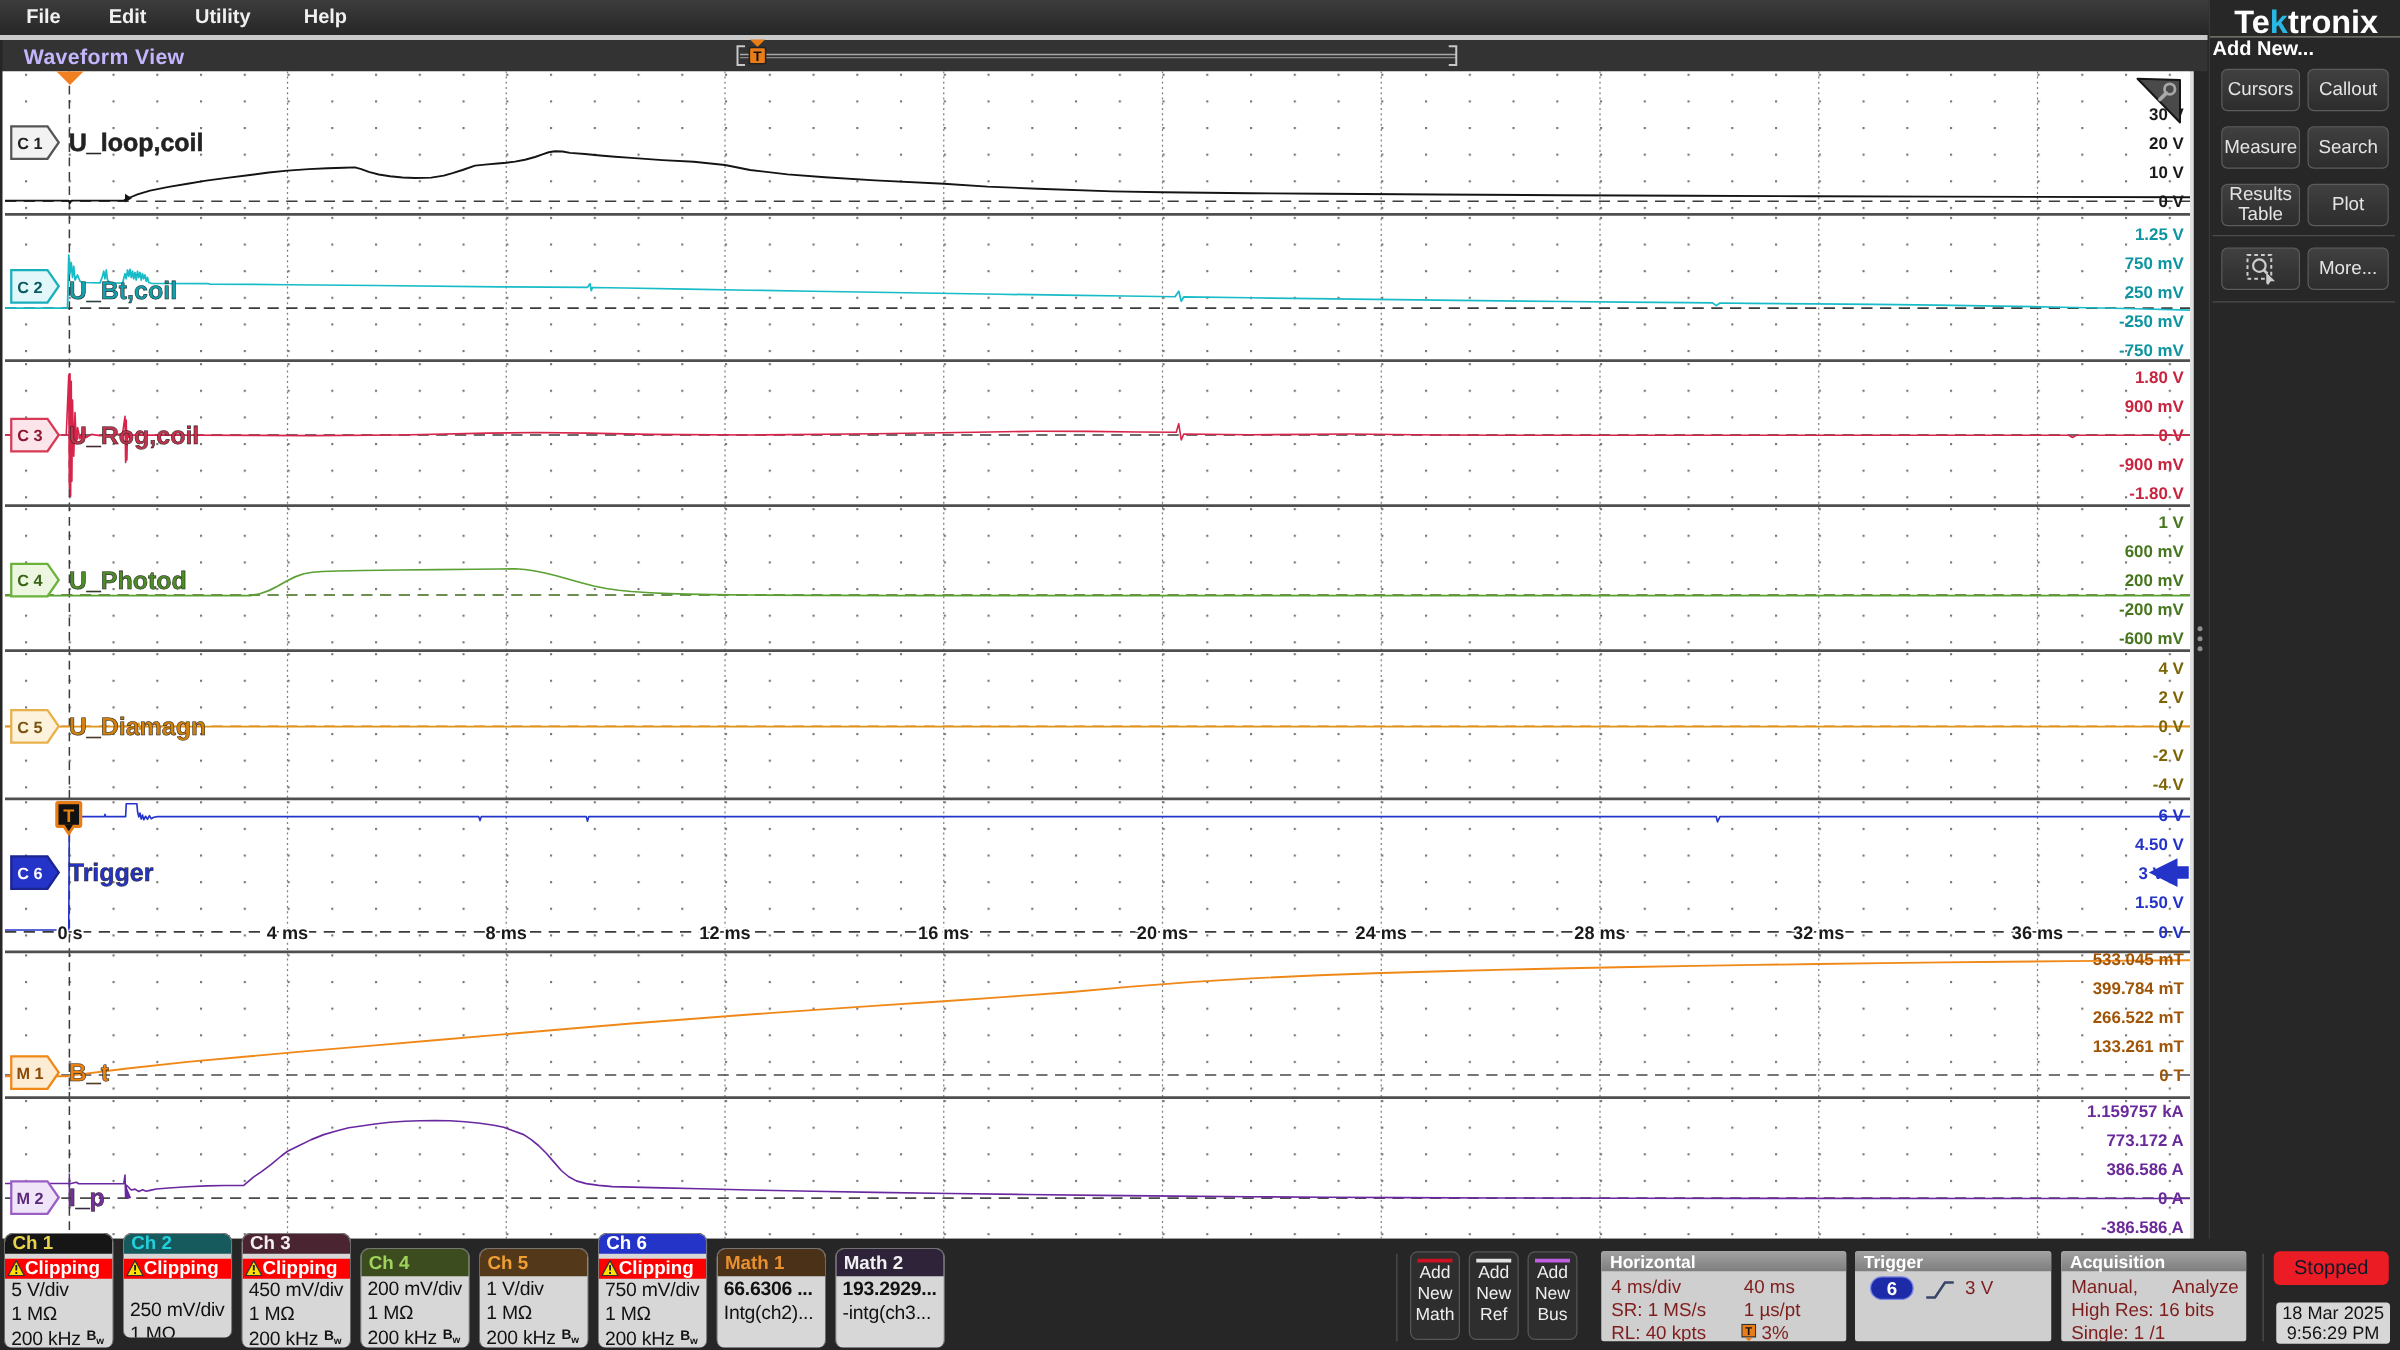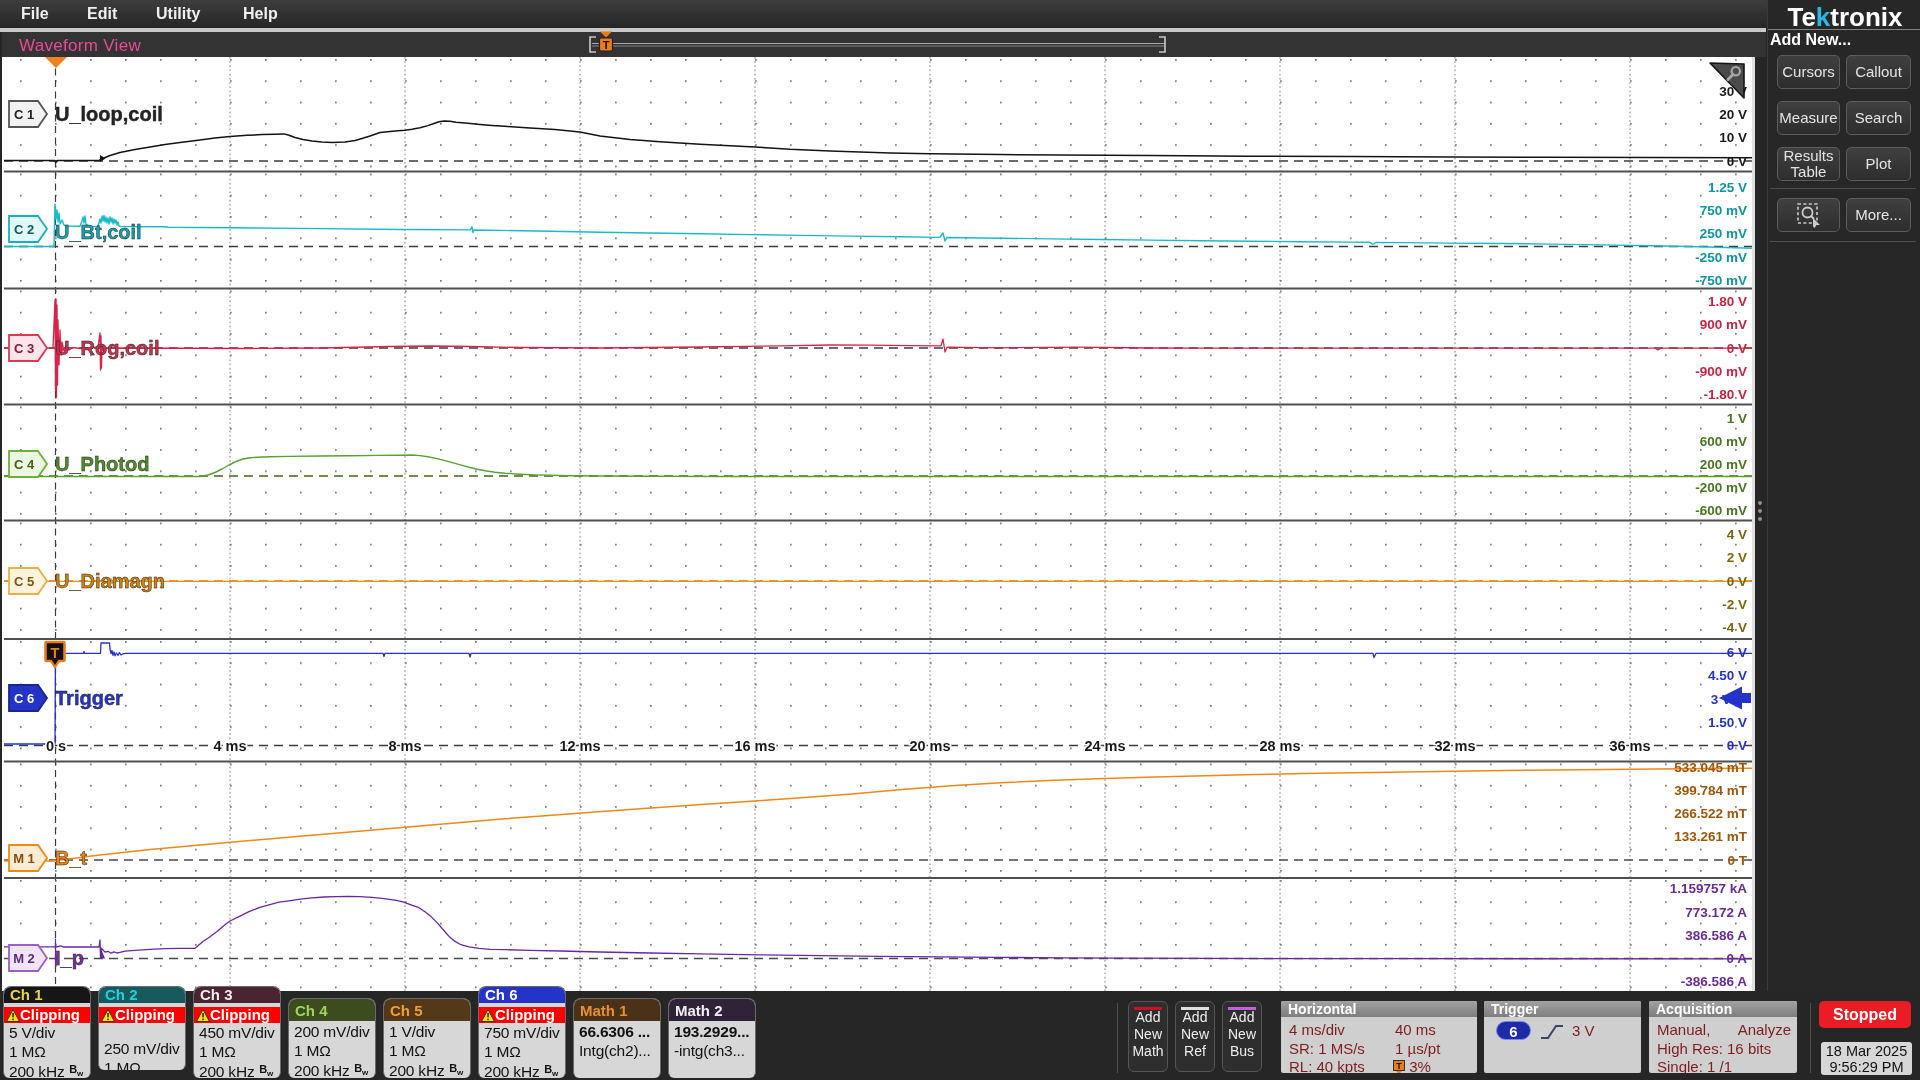--- a/index.html
+++ b/index.html
@@ -1,36 +1,36 @@
 <!DOCTYPE html>
 <html><head><meta charset="utf-8"><style>
 *{margin:0;padding:0;box-sizing:border-box}
 body{width:1920px;height:1080px;overflow:hidden;background:#262626;font-family:"Liberation Sans",sans-serif;position:relative}
 .abs{position:absolute}
 #menubar{left:0;top:0;width:1920px;height:28px;background:linear-gradient(#3d3d3d,#262626);color:#f0f0f0;font-size:16px;font-weight:bold}
 #menubar span{position:absolute;top:5px}
 #lightstrip{left:0;top:28px;width:1766px;height:4px;background:#c9c9c9}
 #titlebar{left:2px;top:32px;width:1764px;height:25px;background:#333;color:#fff}
-#wvtitle{position:absolute;left:17px;top:4px;font-size:17px;font-weight:normal;color:#ec4899;letter-spacing:.3px}
+#wvtitle{position:absolute;left:17px;top:4px;font-size:17px;font-weight:bold;color:#c4b5fd;letter-spacing:.3px}
 #plot{left:2px;top:57px;width:1750px;height:934px;background:#fff}
 #rpanel{left:1767px;top:0;width:153px;height:1080px;background:#272727}
 .rbtn{position:absolute;background:linear-gradient(#404040,#2d2d2d);border:1px solid #5c5c5c;border-radius:5px;color:#e4e4e4;font-size:15px;display:flex;align-items:center;justify-content:center;text-align:center;line-height:16px}
 #botbar{left:0;top:991px;width:1920px;height:89px;background:#262626}
 .bdg{position:absolute;width:88px;background:#d7d7d7;border-radius:8px 8px 6px 6px;border:1px solid #6a6a6a;border-bottom:none;overflow:hidden}
 .bhdr{font-size:15px;font-weight:bold;padding-left:6px}
 .clip{height:16px;background:#f00;color:#fff;font-size:15px;font-weight:bold;line-height:16px;padding-left:2px;position:relative}
 .rows{font-size:15.5px;color:#111;line-height:19.3px;padding-left:5px;white-space:nowrap;letter-spacing:-0.2px}
 .bw{font-size:11px;font-weight:bold;position:absolute;right:7px;margin-top:-2px}
 .bw sub{font-size:8px}
 .addnew{position:absolute;top:1001px;height:71px;width:40px;background:#2e2e2e;border:1px solid #565656;border-radius:6px;color:#eee;font-size:14px;text-align:center;line-height:17px;padding-top:7px}
 .addnew i{position:absolute;top:5px;left:5px;right:5px;height:3px;font-style:normal}
 .panel{position:absolute;top:1001px;height:72px;background:#cfcfcf;border-radius:2px;overflow:hidden}
 .phdr{height:16px;background:linear-gradient(#a2a2a2,#7e7e7e);color:#fff;font-size:14px;font-weight:bold;line-height:16px;padding-left:7px}
 .prow{position:absolute;font-size:15px;color:#7f1d1d;white-space:nowrap}
-#stopped{left:1819px;top:1001px;width:92px;height:27px;background:#ec1c24;border-radius:5px;color:#ffffff;font-weight:bold;font-size:16px;text-align:center;line-height:27px}
+#stopped{left:1819px;top:1001px;width:92px;height:27px;background:#ec1c24;border-radius:5px;color:#0f172a;font-weight:normal;font-size:16px;text-align:center;line-height:27px}
 #dtime{left:1821px;top:1042px;width:91px;height:33px;background:#d7d7d7;border-radius:3px;color:#111;font-size:14.5px;text-align:center;line-height:16px;padding-top:1px}
 </style></head><body>
 
 <div class="abs" id="menubar">
     <span style="left:21px">File</span>
     <span style="left:87px">Edit</span>
     <span style="left:156px">Utility</span>
     <span style="left:243px">Help</span>
   </div>
 <div class="abs" id="lightstrip"></div>

